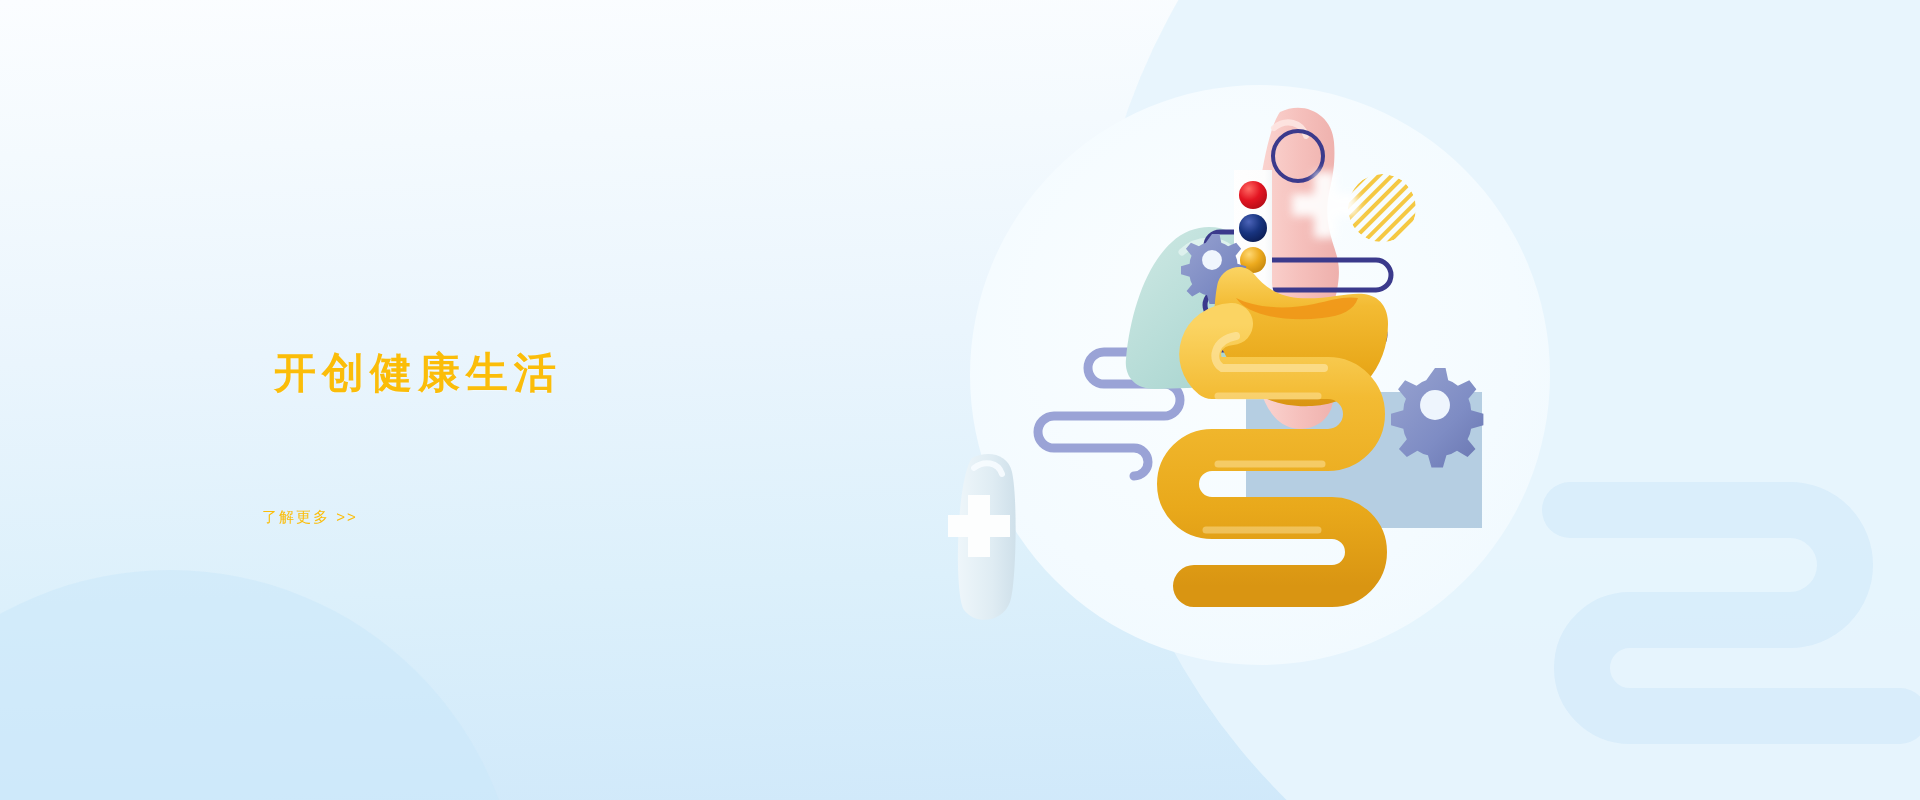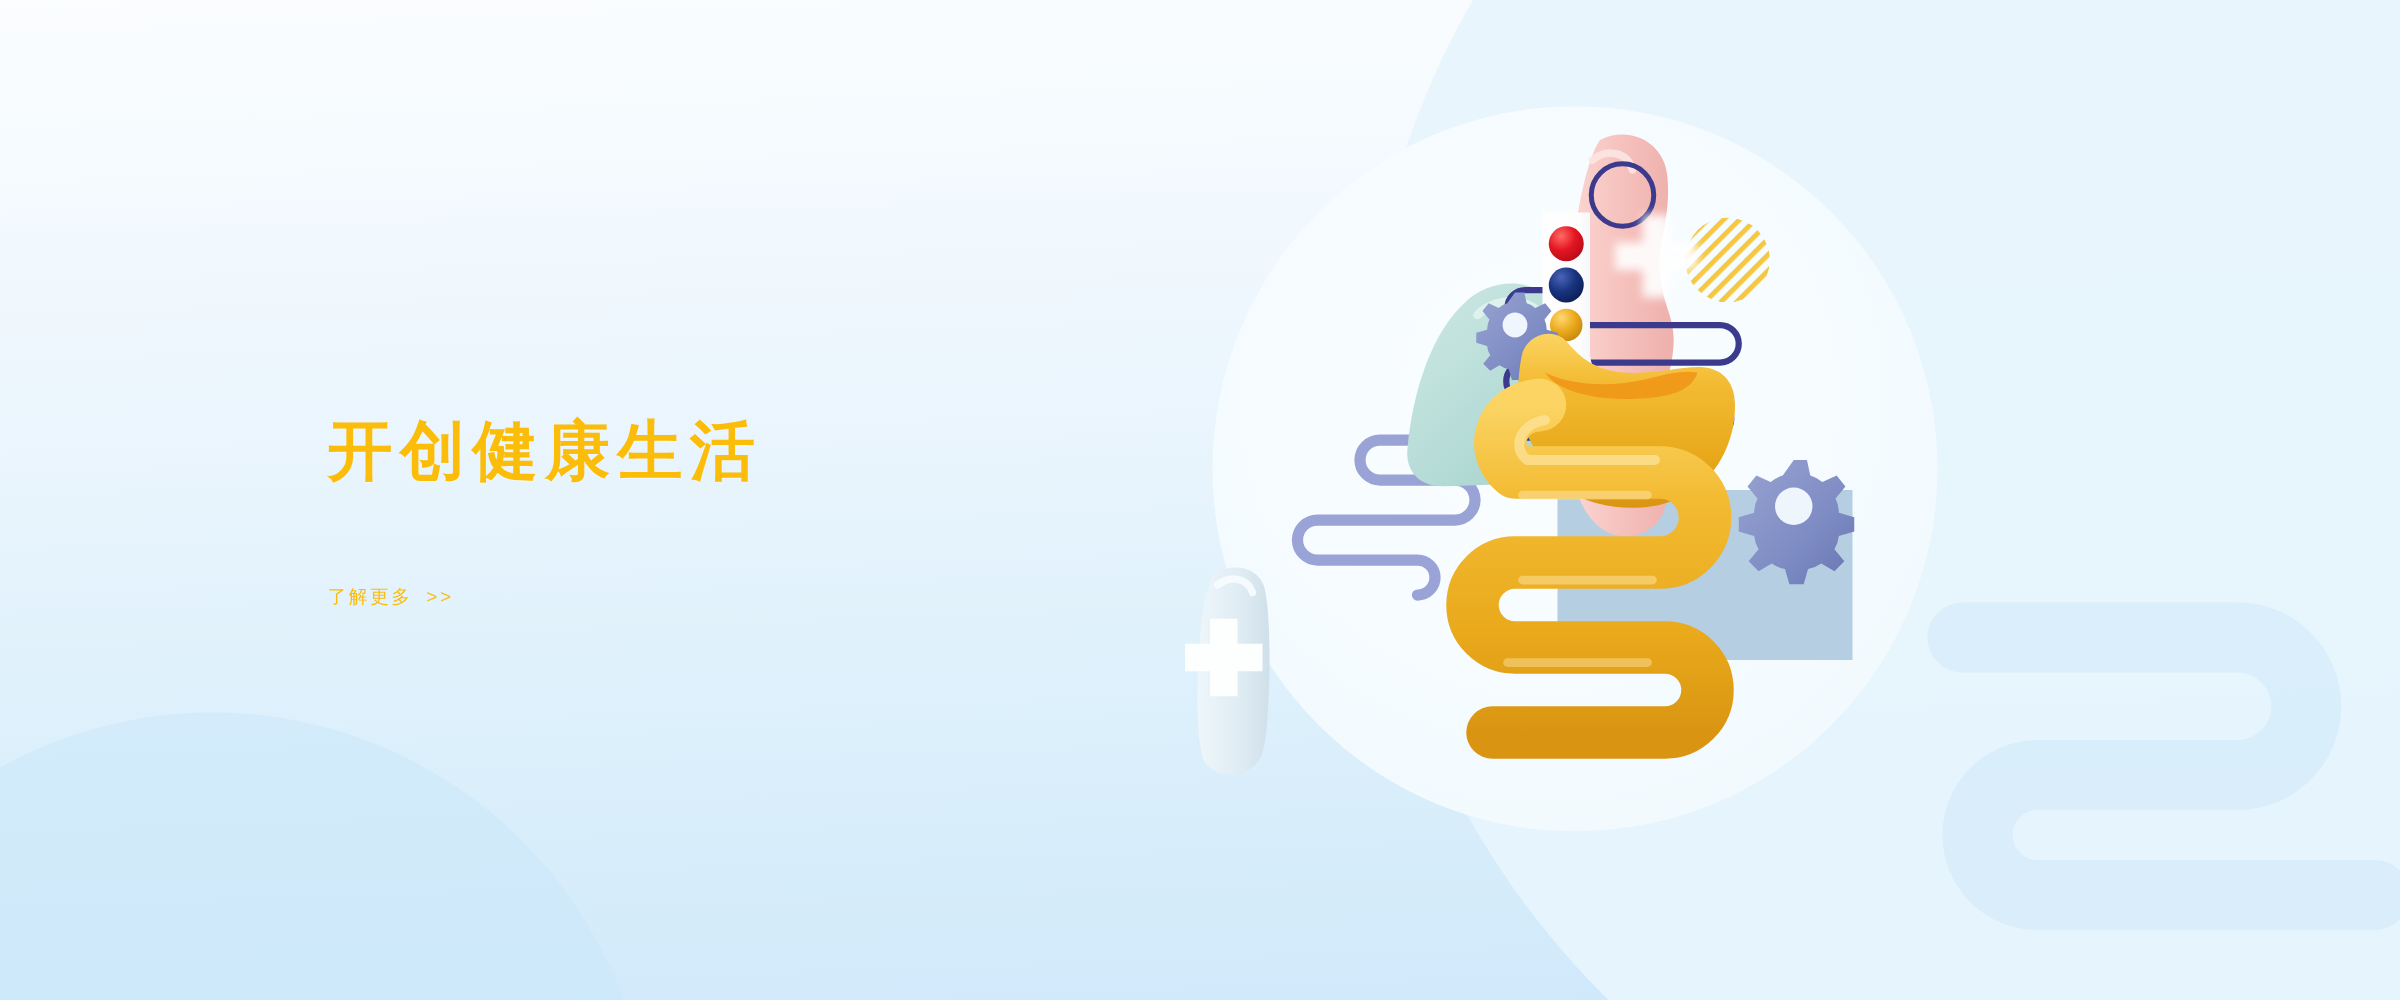--- a/index.html
+++ b/index.html
@@ -49,37 +49,36 @@
 
   
   .copy {
     position: absolute;
     left: 262px;
     top: 318px;
     width: 620px;
   }
   .headline {
     color: #fbbd09;
-    font-size: 52px;
+    font-size: 42px;
     line-height: 86px;
     font-weight: bold;
     letter-spacing: 6px;
-    margin: 0;
+    margin: 12px;
     white-space: nowrap;
     text-shadow: 0 1px 0 rgba(255,255,255,.35);
   }
   .more-link {
     display: inline-block;
-    margin-top: 64px;
+    margin-top: 80px;
     color: #fbbd09;
     font-size: 15px;
     letter-spacing: 2px;
     text-decoration: none;
     cursor: pointer;
-    font-family: Liberation Mono, monospace;
   }
 
   
   .illustration {
     position: absolute;
     left: 950px;
     top: 60px;
     width: 720px;
     height: 700px;
   }

